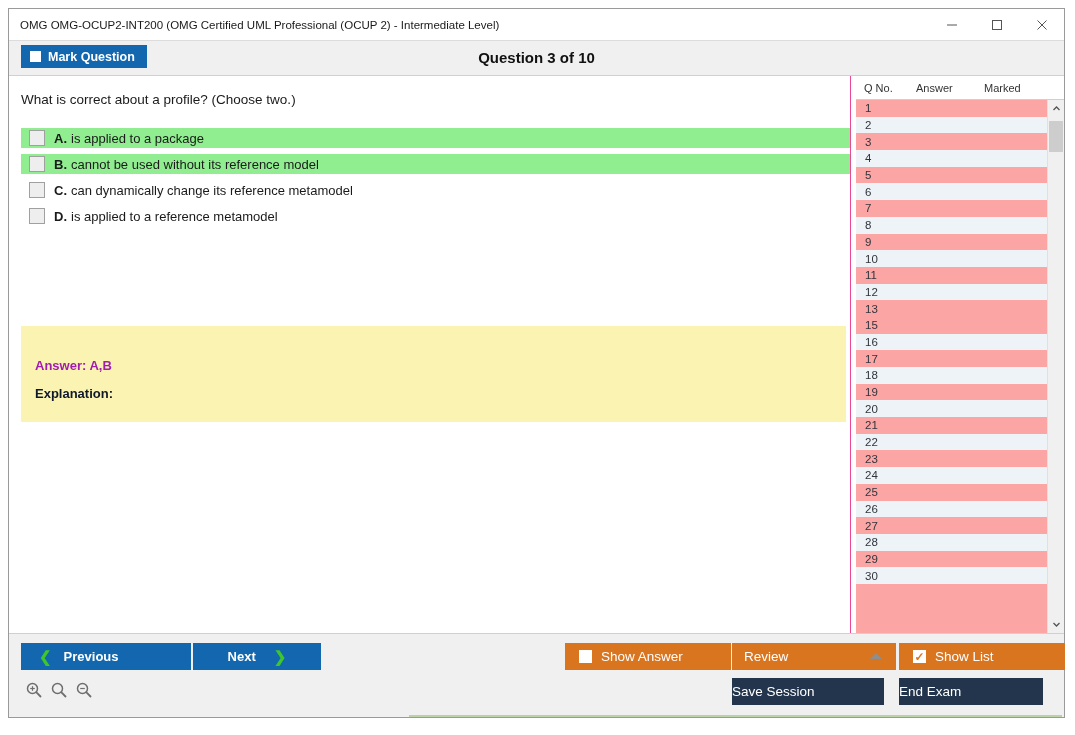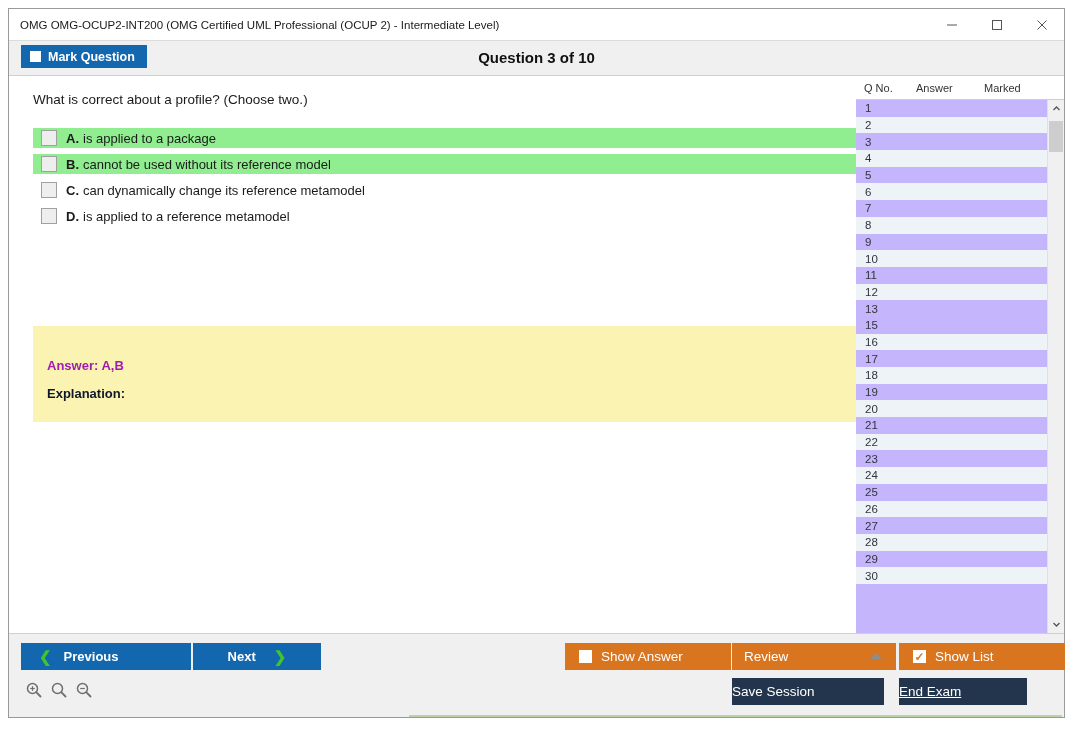--- a/index.html
+++ b/index.html
@@ -87,24 +87,24 @@
   
   #body-area {
     flex: 1;
     position: relative;
     background: #ffffff;
     overflow: hidden;
   }
 
   #question-pane {
     position: absolute;
-    left: 12px; top: 0;
+    left: 0; top: 0;
     width: 841px; bottom: 0;
     background: #ffffff;
-    border-right: 5px solid #ec4899;
+    border-right: 1px solid #ec4899;
   }
 
   #question-text {
     position: absolute;
     left: 12px; top: 16px;
     font-size: 13.5px;
     color: #1a1a1a;
   }
 
   #options-list {
@@ -159,21 +159,21 @@
     font-size: 13px;
     font-weight: bold;
     color: #0f172a;
   }
 
   
   #question-list-panel {
     position: absolute;
     right: 0; top: 0;
     width: 208px; bottom: 0;
-    background: #c4b5fd;
+    background: #fca5a5;
     margin-left: 6px;
   }
   #list-header {
     height: 23px;
     display: flex;
     align-items: center;
     border-bottom: 1px solid #cfcfcf;
     background: #ffffff;
     font-size: 11px;
     color: #333;
@@ -313,21 +313,21 @@
     height: 27px;
     background: #22354c;
     color: #ffffff;
     font-size: 13.5px;
     display: flex;
     align-items: center;
     justify-content: flex-start;
     cursor: pointer;
   }
   #save-session-button { left: 723px; width: 152px; }
-  #end-exam-button { left: 890px; width: 128px; text-decoration: underline; }
+  #end-exam-button { left: 890px; width: 144px; }
 
   #bottom-accent {
     position: absolute;
     left: 400px; right: 2px; bottom: 0;
     height: 2px;
     background: #8fb96a;
     opacity: 0.55;
   }
 </style>
 </head>

